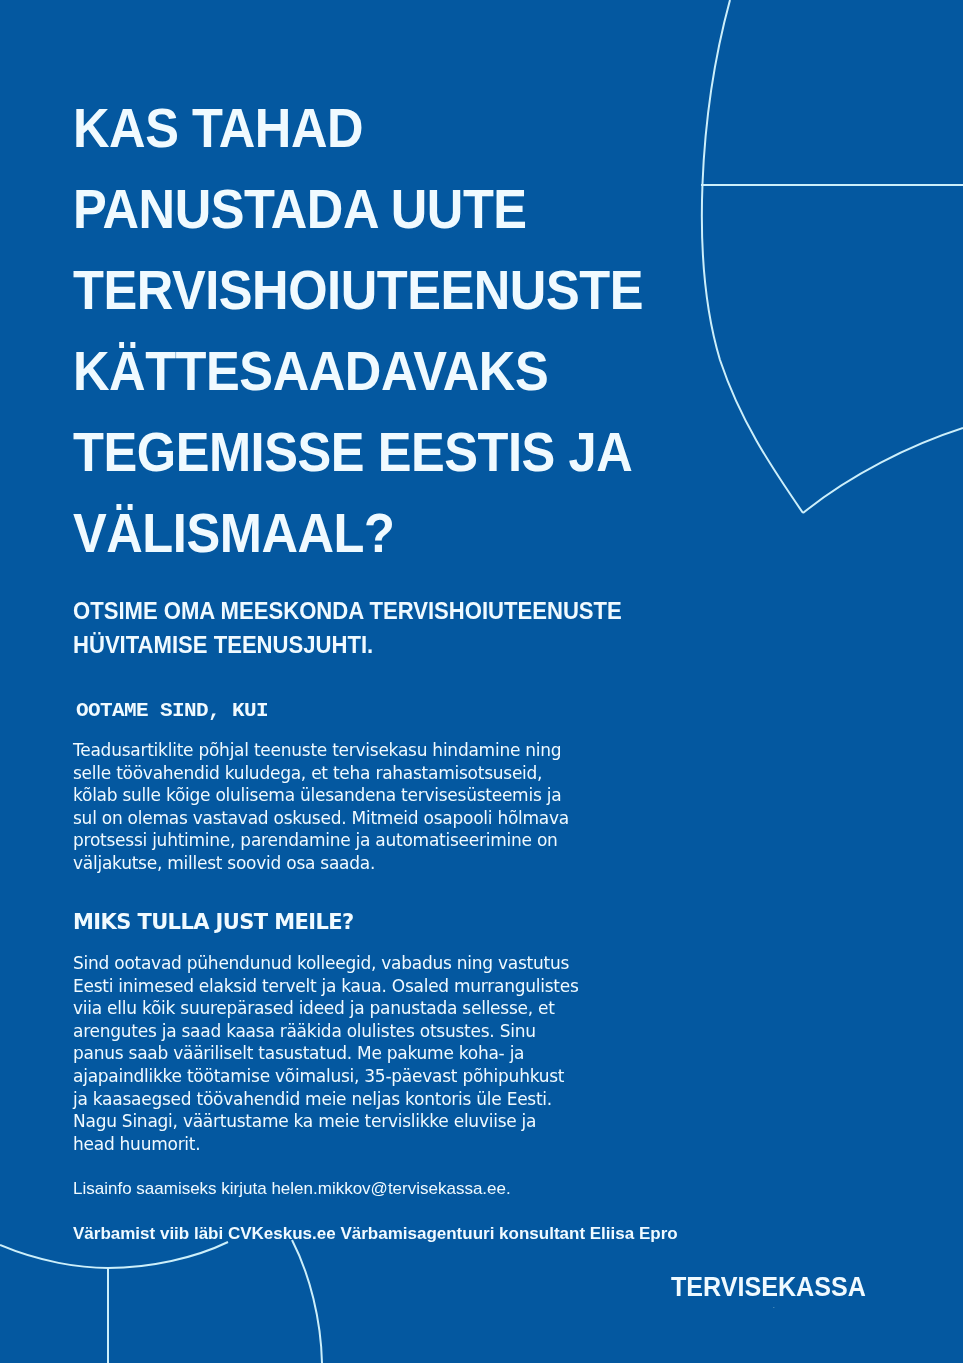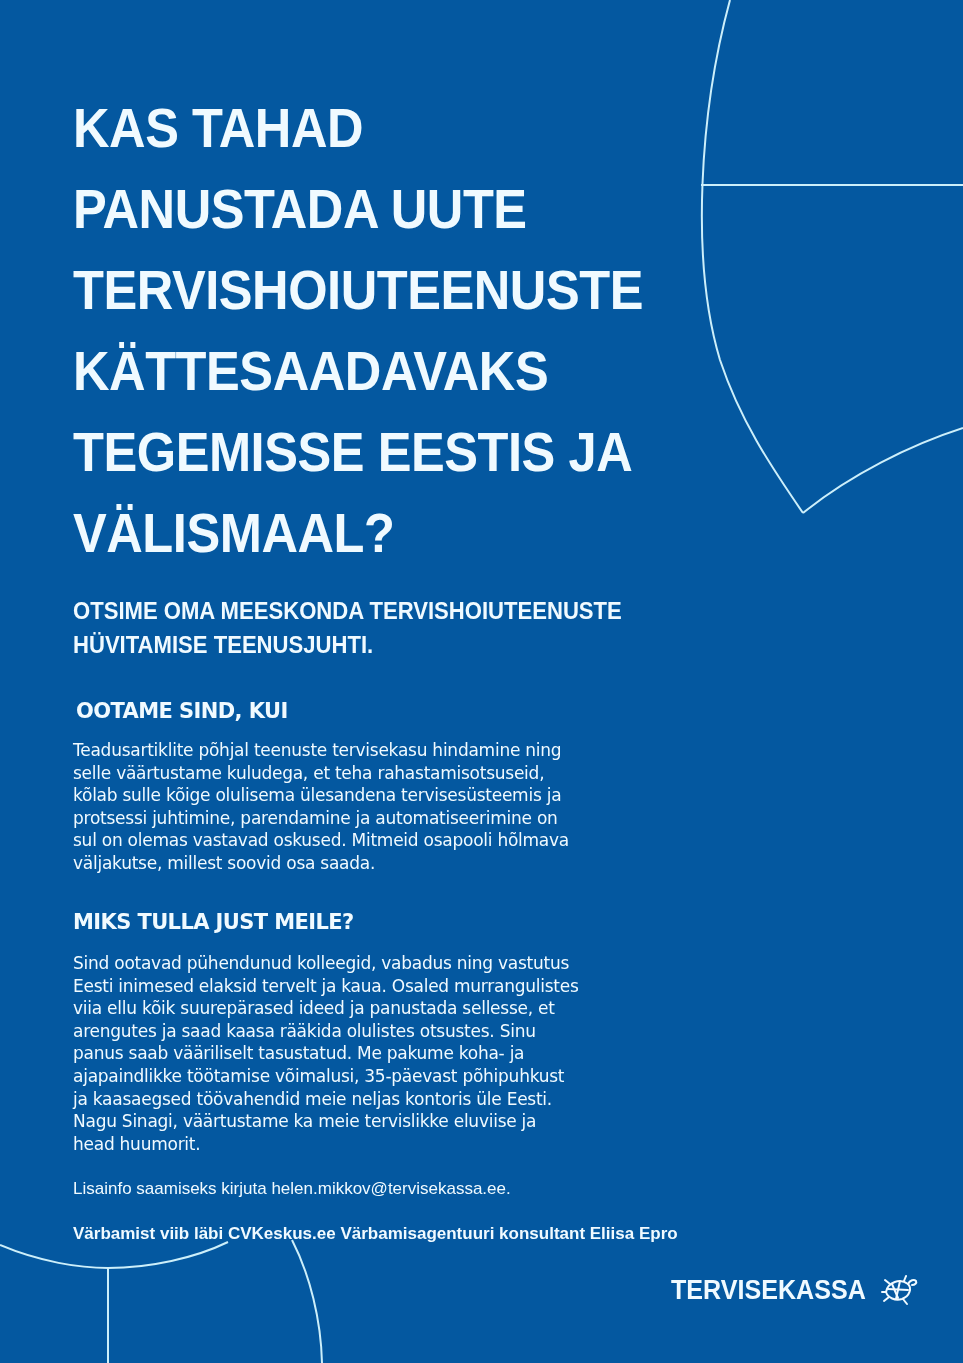--- a/index.html
+++ b/index.html
@@ -86,20 +86,21 @@
       white-space: nowrap;
     }
     .logo {
       position: absolute;
       left: 671px;
       top: 1272px;
       height: 36px;
       display: flex;
       align-items: center;
       gap: 4px;
+      flex-direction: column;
     }
     .logo-text {
       font-family: "Liberation Sans", sans-serif;
       font-weight: bold;
       font-size: 27px;
       letter-spacing: 0px;
       transform: scaleX(0.93);
       transform-origin: left center;
       display: inline-block;
       width: 205px;
@@ -136,27 +137,27 @@
     <span>KÄTTESAADAVAKS</span>
     <span>TEGEMISSE EESTIS JA</span>
     <span>VÄLISMAAL?</span>
   </h1>
 
   <h2 class="subheading">
     <span>OTSIME OMA MEESKONDA TERVISHOIUTEENUSTE</span>
     <span>HÜVITAMISE TEENUSJUHTI.</span>
   </h2>
 
-  <h3 class="section-title" style="left:76px; top:698px;">OOTAME SIND, KUI</h3>
+  <h3 class="section-title" style="left:76px; top:698px;font-family:Liberation Mono, monospace;">OOTAME SIND, KUI</h3>
   <p class="para" style="top:739px;">
     <span>Teadusartiklite põhjal teenuste tervisekasu hindamine ning</span>
-    <span>selle väärtustame kuludega, et teha rahastamisotsuseid,</span>
+    <span>selle töövahendid kuludega, et teha rahastamisotsuseid,</span>
     <span>kõlab sulle kõige olulisema ülesandena tervisesüsteemis ja</span>
+    <span>sul on olemas vastavad oskused. Mitmeid osapooli hõlmava</span>
     <span>protsessi juhtimine, parendamine ja automatiseerimine on</span>
-    <span>sul on olemas vastavad oskused. Mitmeid osapooli hõlmava</span>
     <span>väljakutse, millest soovid osa saada.</span>
   </p>
 
   <h3 class="section-title" style="left:73px; top:909px;">MIKS TULLA JUST MEILE?</h3>
   <p class="para" style="top:952px;">
     <span>Sind ootavad pühendunud kolleegid, vabadus ning vastutus</span>
     <span>Eesti inimesed elaksid tervelt ja kaua. Osaled murrangulistes</span>
     <span>viia ellu kõik suurepärased ideed ja panustada sellesse, et</span>
     <span>arengutes ja saad kaasa rääkida olulistes otsustes. Sinu</span>
     <span>panus saab vääriliselt tasustatud. Me pakume koha- ja</span>

